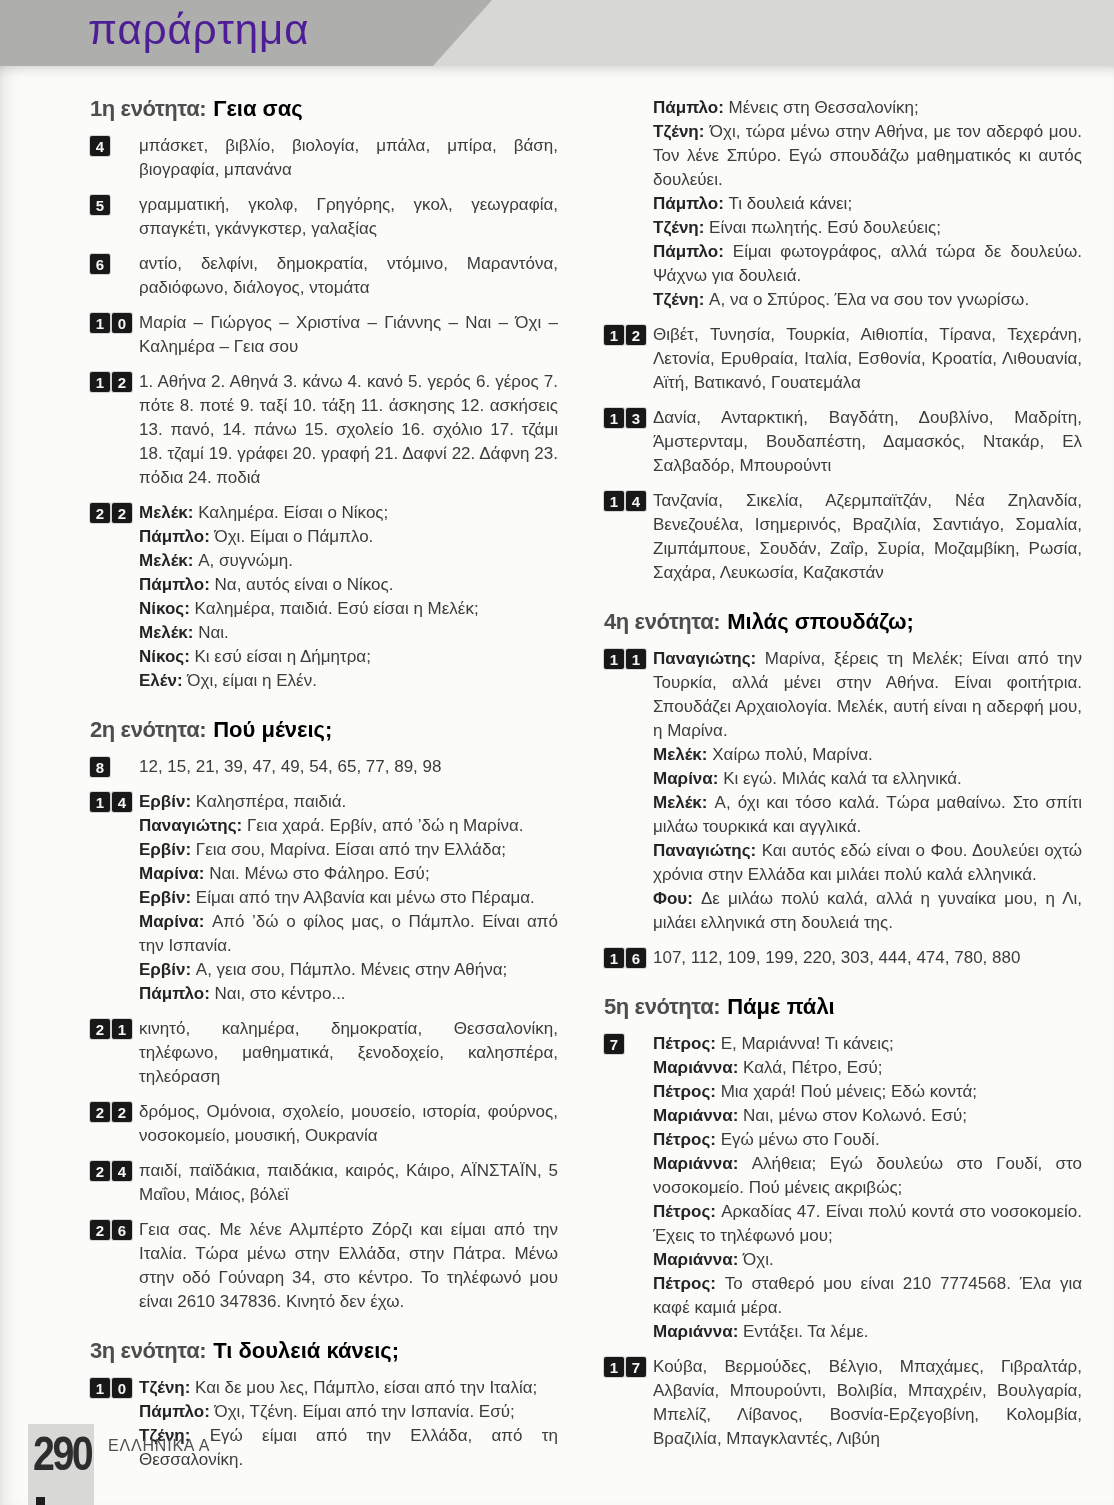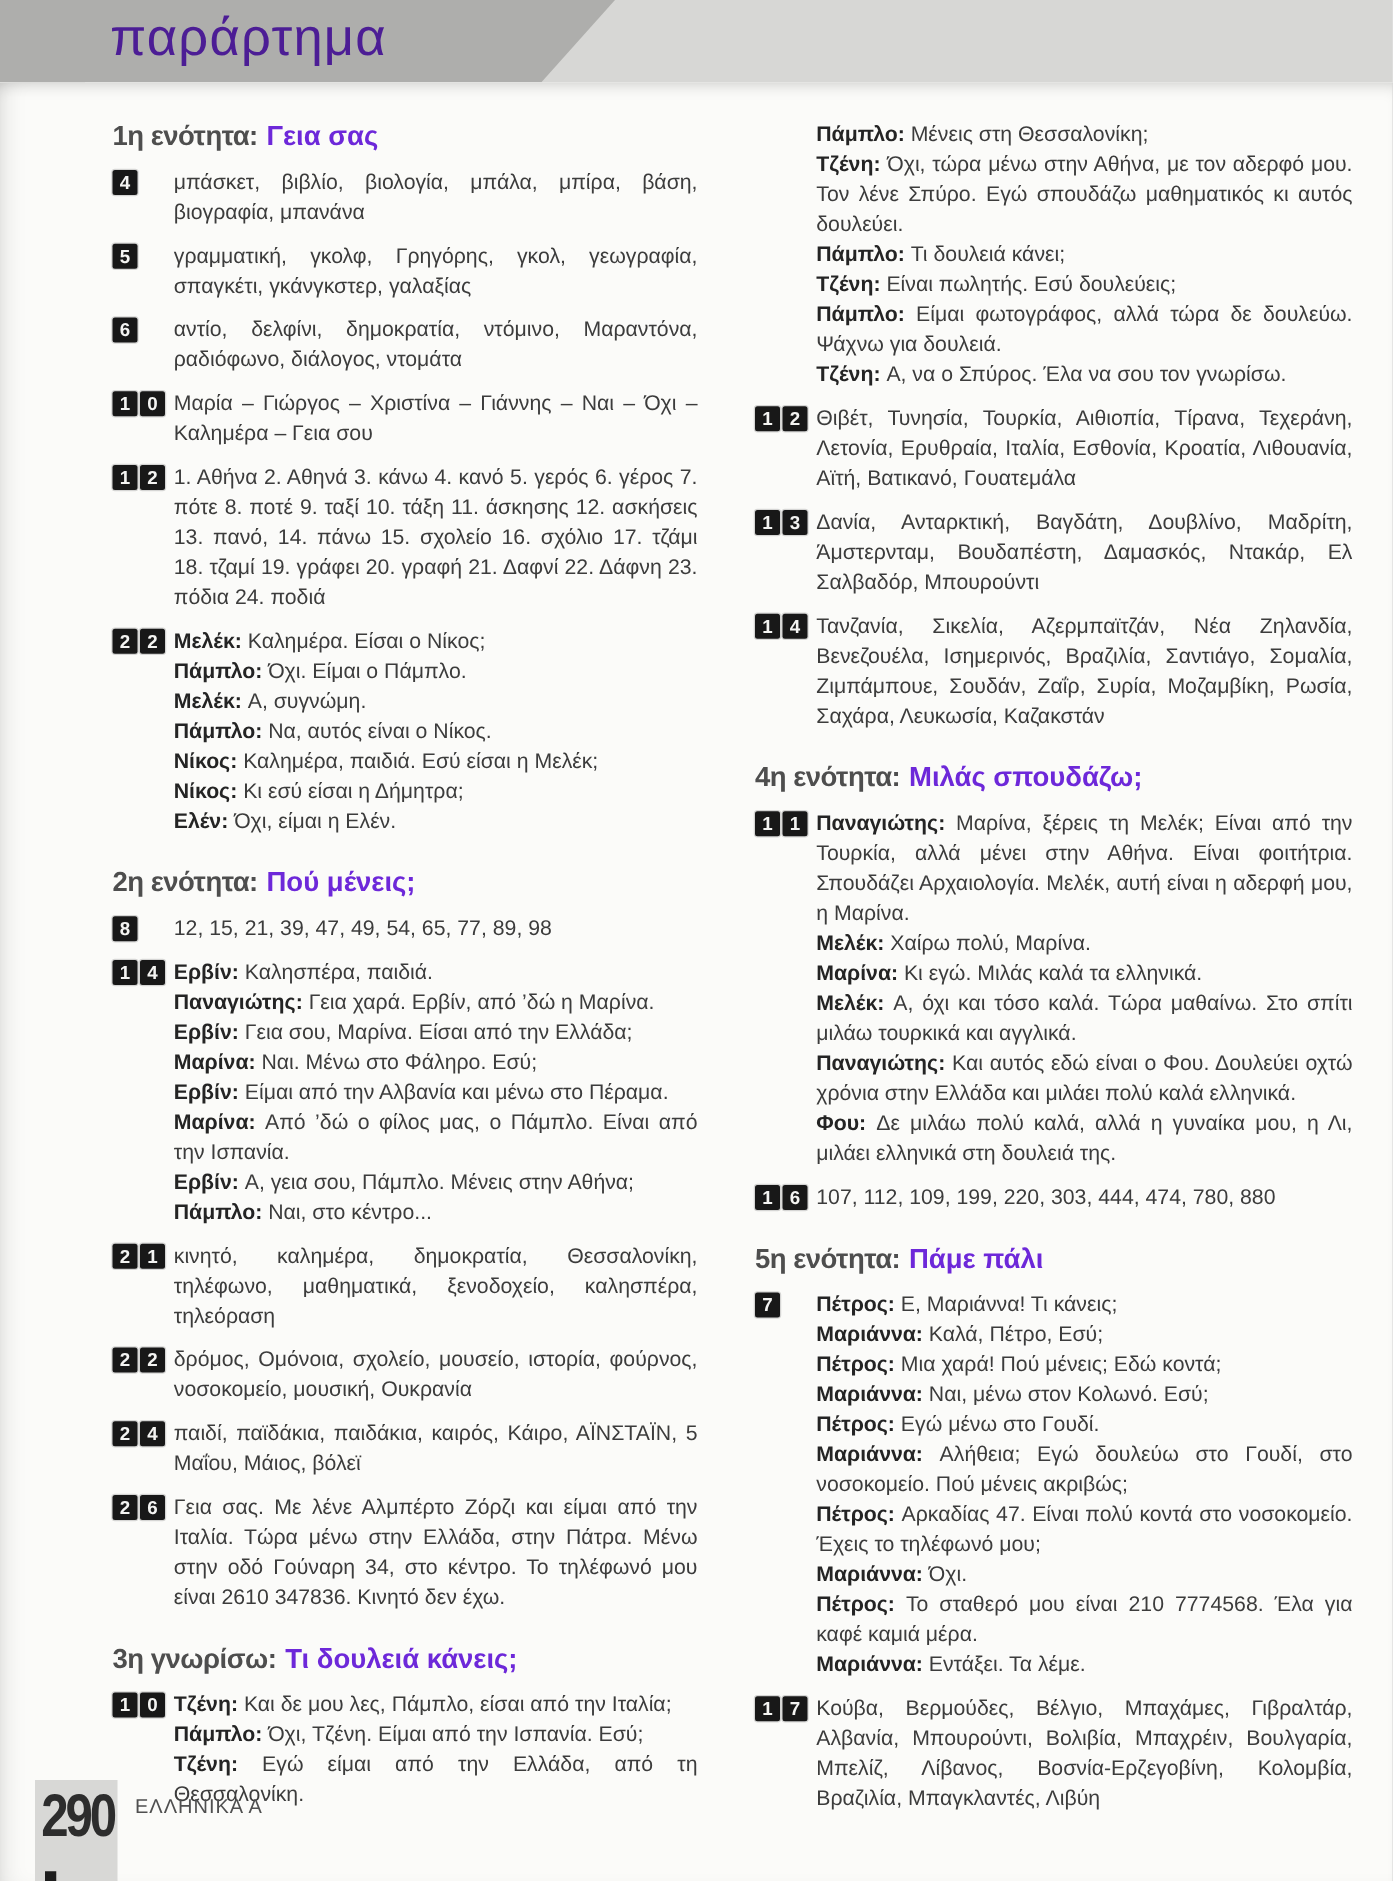--- a/index.html
+++ b/index.html
@@ -23,21 +23,21 @@
   }
   
   .content{position:absolute;left:90px;top:96px;width:992px;display:flex;gap:46px;}
   .col{display:block;}
   .col-left{width:468px;}
   .col-right{width:478px;}
   
   .section-heading{font-size:22px;line-height:26px;font-weight:bold;margin:24px 0 12px 0;}
   .section-heading:first-child{margin-top:0;}
   .h-prefix{color:#4e4e4e;letter-spacing:-.4px;margin-right:7px;}
-  .h-title{color:#6d28d9;}
+  .h-title{color:#000000;}
   
   .item{position:relative;padding-left:49px;margin:11px 0;}
   .item.no-badge{margin-top:0;}
   .badge{position:absolute;left:0;top:2px;display:flex;}
   .badge-digit{
     width:20px;height:20px;margin-right:2px;background:#181818;color:#f4f4f2;
     font-size:15px;font-weight:bold;display:flex;align-items:center;justify-content:center;
     border-radius:2px;box-shadow:0 0 0 1px rgba(0,0,0,.15);
   }
   .item-text,.dialogue-line{
@@ -100,20 +100,21 @@
       <div class="item">
         <span class="badge">
           <span class="badge-digit">2</span>
           <span class="badge-digit">2</span>
         </span>
         <p class="dialogue-line"><span class="speaker">Μελέκ: </span>Καλημέρα. Είσαι ο Νίκος;</p>
         <p class="dialogue-line"><span class="speaker">Πάμπλο: </span>Όχι. Είμαι ο Πάμπλο.</p>
         <p class="dialogue-line"><span class="speaker">Μελέκ: </span>Α, συγνώμη.</p>
         <p class="dialogue-line"><span class="speaker">Πάμπλο: </span>Να, αυτός είναι ο Νίκος.</p>
         <p class="dialogue-line"><span class="speaker">Νίκος: </span>Καλημέρα, παιδιά. Εσύ είσαι η Μελέκ;</p>
+        <p class="dialogue-line"><span class="speaker">Μελέκ: </span>Ναι.</p>
         <p class="dialogue-line"><span class="speaker">Νίκος: </span>Κι εσύ είσαι η Δήμητρα;</p>
         <p class="dialogue-line"><span class="speaker">Ελέν: </span>Όχι, είμαι η Ελέν.</p>
       </div>
       <div class="section-heading"><span class="h-prefix">2η ενότητα:</span><span class="h-title">Πού μένεις;</span></div>
       <div class="item">
         <span class="badge">
           <span class="badge-digit">8</span>
         </span>
         <p class="item-text">12, 15, 21, 39, 47, 49, 54, 65, 77, 89, 98</p>
       </div>
@@ -152,21 +153,21 @@
         </span>
         <p class="item-text">παιδί, παϊδάκια, παιδάκια, καιρός, Κάιρο, ΑΪΝΣΤΑΪΝ, 5 Μαΐου, Μάιος, βόλεϊ</p>
       </div>
       <div class="item">
         <span class="badge">
           <span class="badge-digit">2</span>
           <span class="badge-digit">6</span>
         </span>
         <p class="item-text">Γεια σας. Με λένε Αλμπέρτο Ζόρζι και είμαι από την Ιταλία. Τώρα μένω στην Ελλάδα, στην Πάτρα. Μένω στην οδό Γούναρη 34, στο κέντρο. Το τηλέφωνό μου είναι 2610 347836. Κινητό δεν έχω.</p>
       </div>
-      <div class="section-heading"><span class="h-prefix">3η γνωρίσω:</span><span class="h-title">Τι δουλειά κάνεις;</span></div>
+      <div class="section-heading"><span class="h-prefix">3η ενότητα:</span><span class="h-title">Τι δουλειά κάνεις;</span></div>
       <div class="item">
         <span class="badge">
           <span class="badge-digit">1</span>
           <span class="badge-digit">0</span>
         </span>
         <p class="dialogue-line"><span class="speaker">Τζένη: </span>Και δε μου λες, Πάμπλο, είσαι από την Ιταλία;</p>
         <p class="dialogue-line"><span class="speaker">Πάμπλο: </span>Όχι, Τζένη. Είμαι από την Ισπανία. Εσύ;</p>
         <p class="dialogue-line"><span class="speaker">Τζένη: </span>Εγώ είμαι από την Ελλάδα, από τη Θεσσαλονίκη.</p>
       </div>
     </div>

